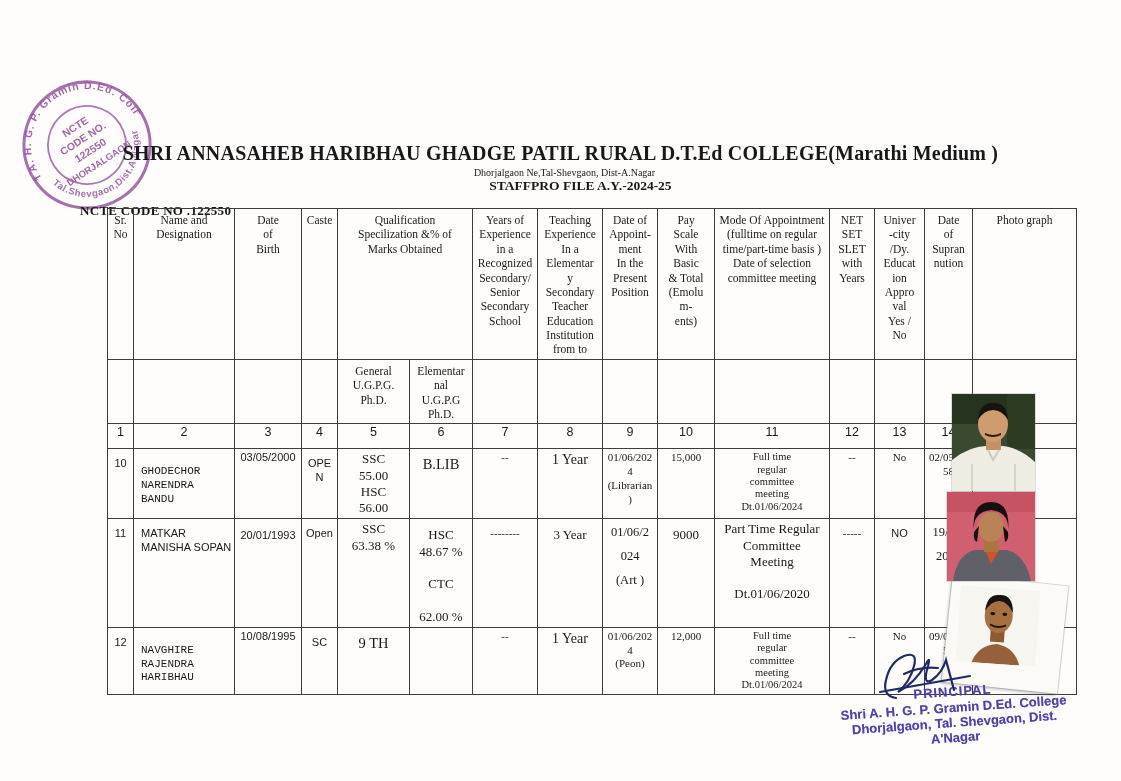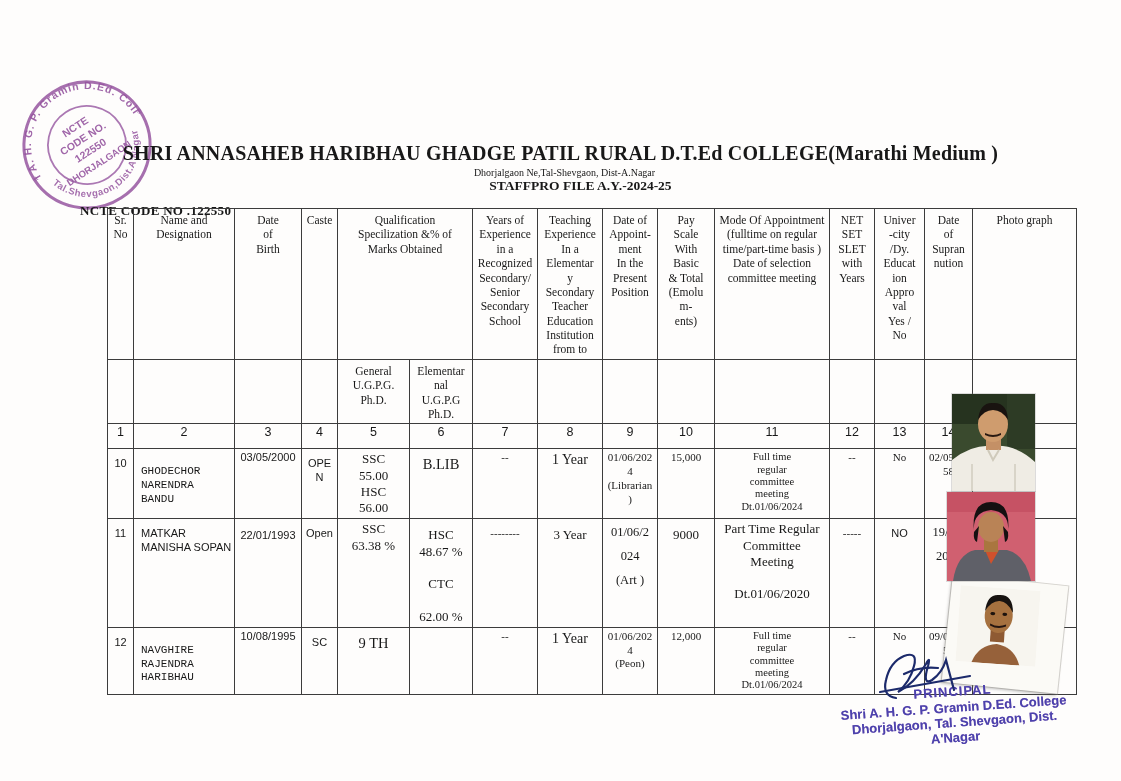--- a/index.html
+++ b/index.html
@@ -269,21 +269,21 @@
         <td>--</td>
         <td>No</td>
         <td>02/05/20
 58</td>
         <td></td>
       </tr>
       <tr class="r11">
         <td class="sans padtop8">11</td>
         <td class="sans left padtop8">MATKAR
 MANISHA SOPAN</td>
-        <td class="sans midv">22/01/1993</td>
+        <td class="sans midv">20/01/1993</td>
         <td class="sans padtop8">Open</td>
         <td class="big">SSC
 63.38 %</td>
         <td class="big padtop8">HSC
 48.67 %
 
 CTC
 
 62.00 %</td>
         <td class="padtop8">--------</td>

